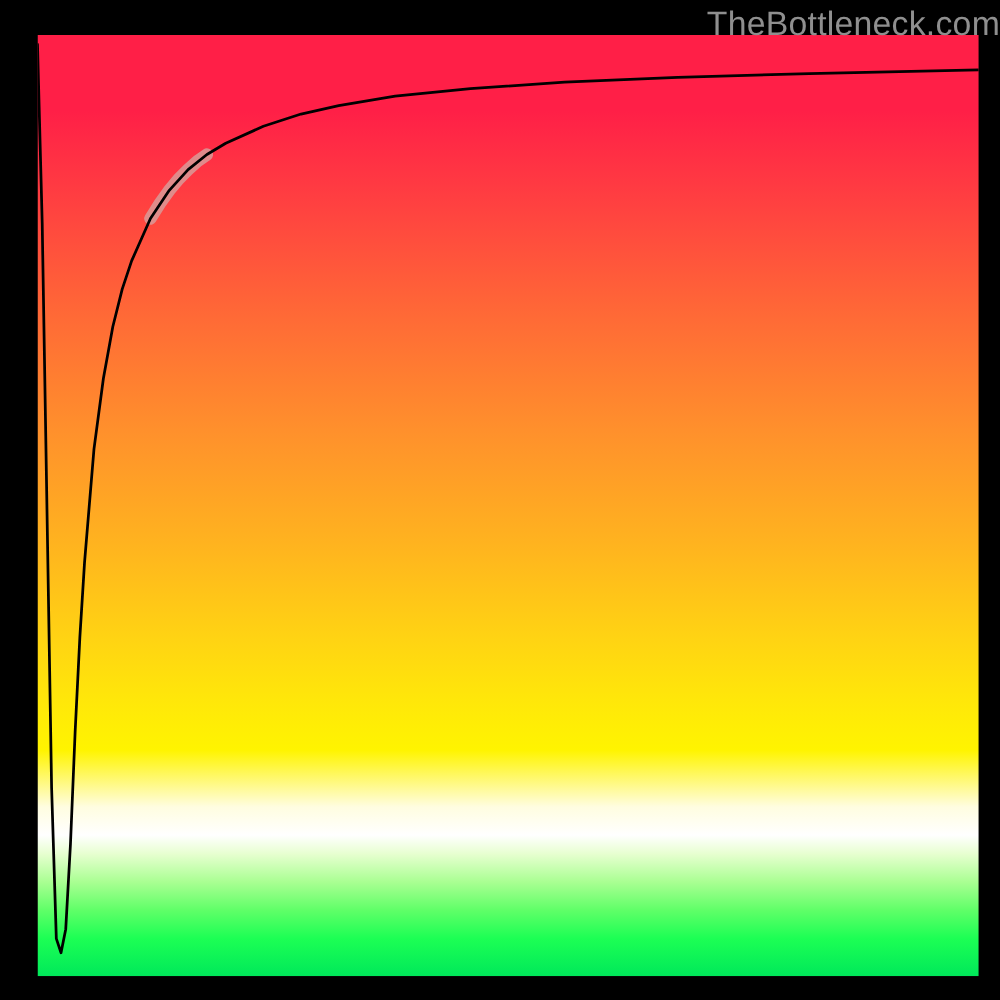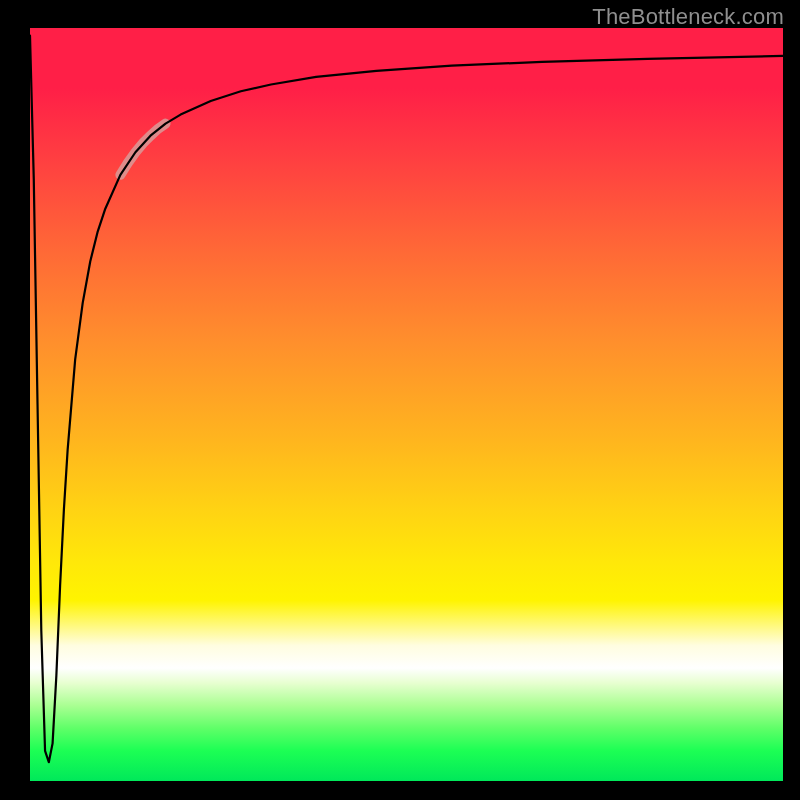--- a/index.html
+++ b/index.html
@@ -49,23 +49,23 @@
   }
   .curve-svg {
     position: absolute;
     inset: 0;
     width: 100%;
     height: 100%;
   }
   .watermark {
     position: absolute;
     top: 4px;
-    right: 16px;
+    right: 0;
     color: #8f8f8f;
-    font-size: 22px;
+    font-size: 27px;
     font-weight: 400;
     letter-spacing: 0.2px;
   }
 </style>
 </head>
 <body>
 
 <div class="stage">
 
   <div class="plot-area">

